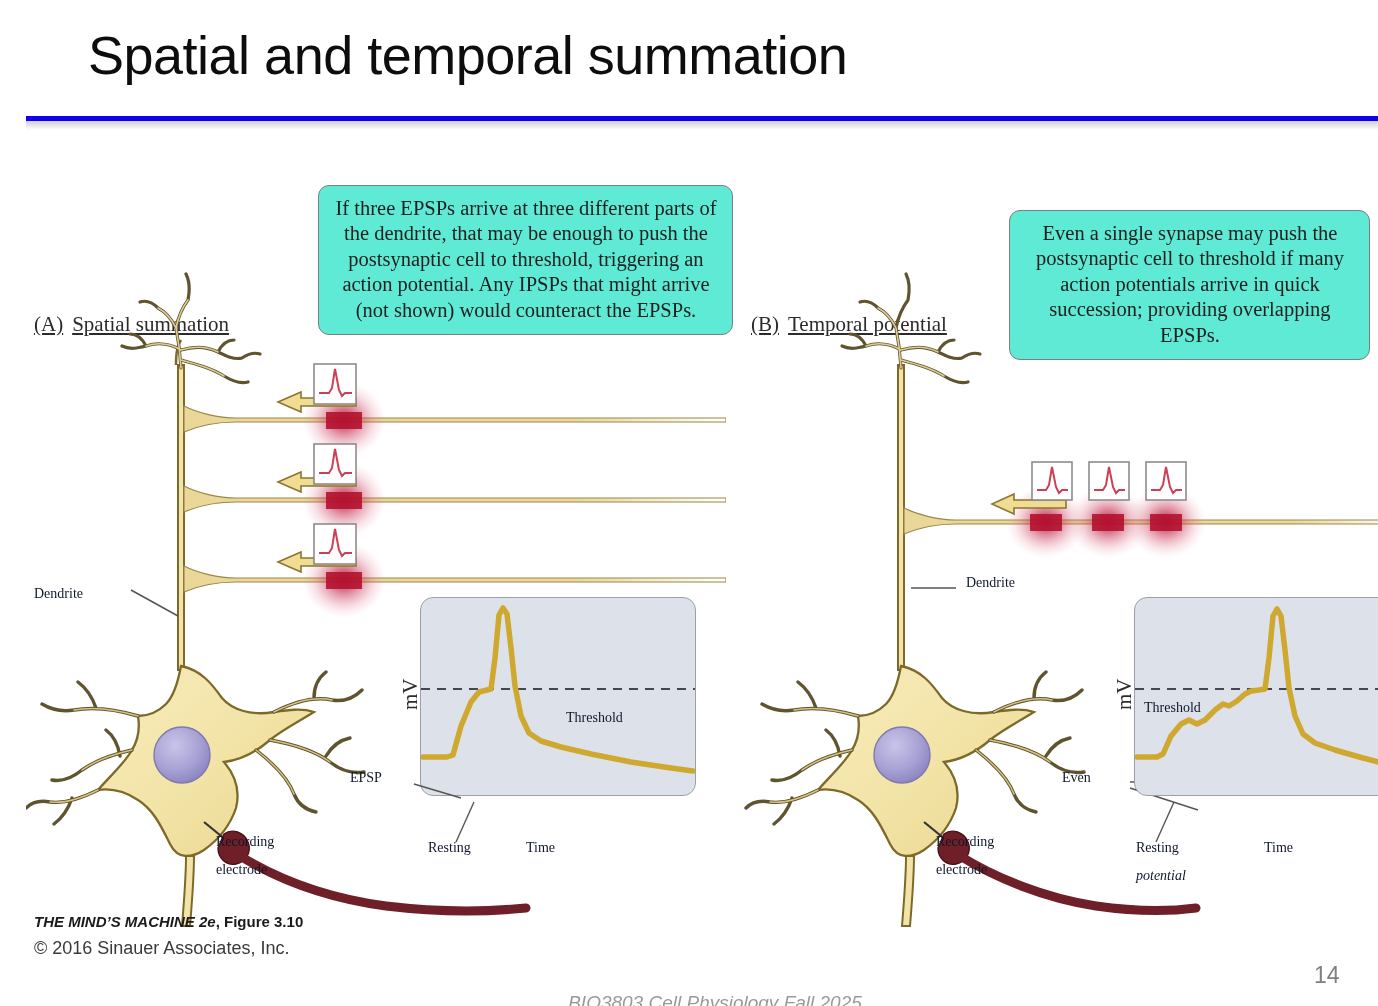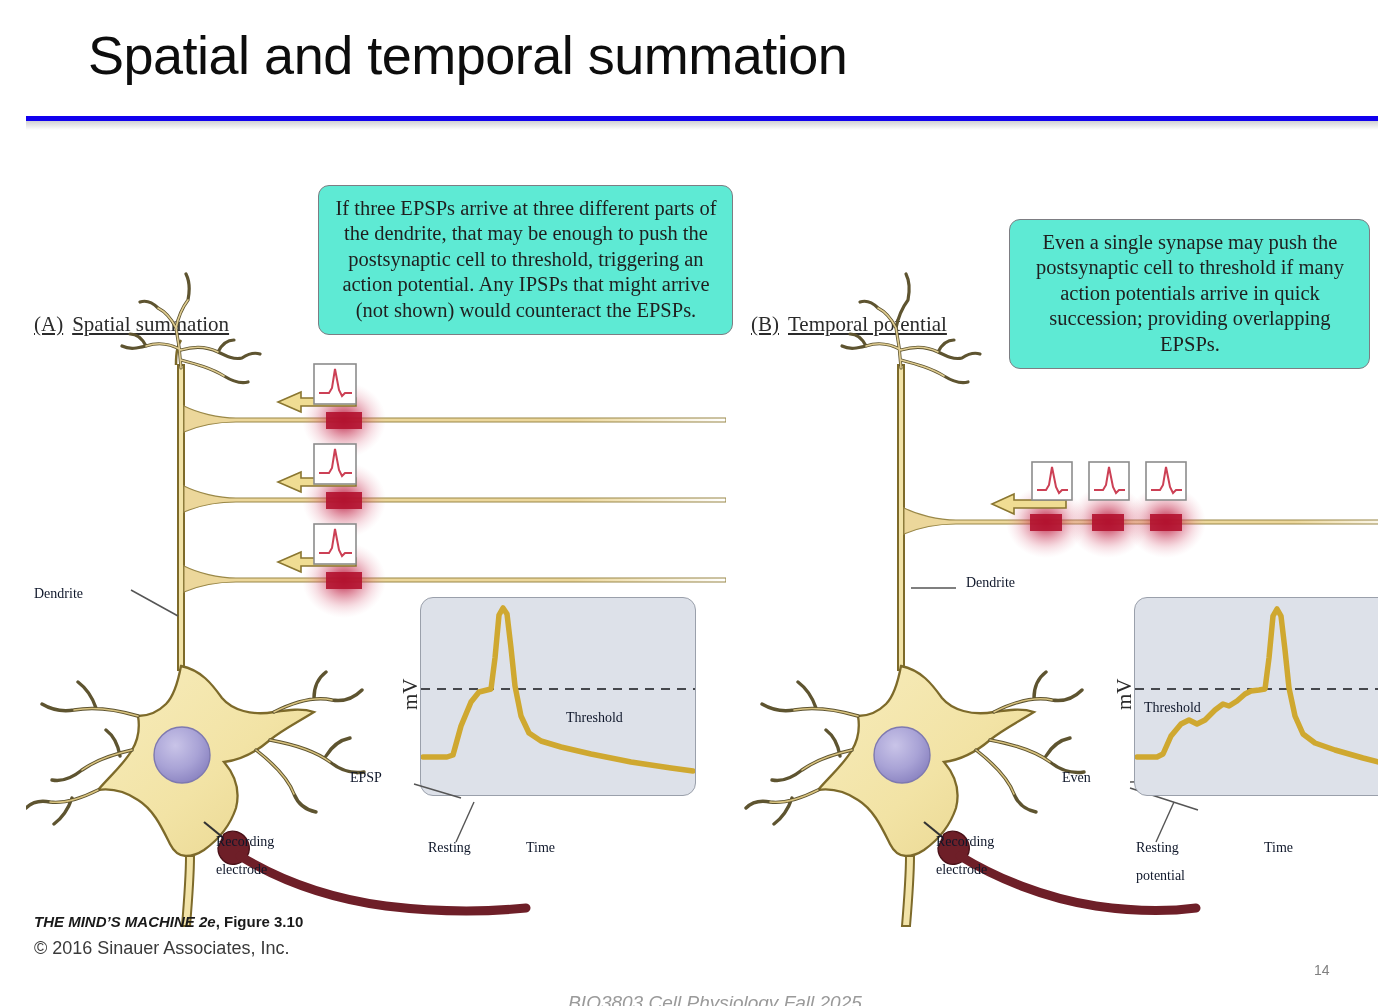--- a/index.html
+++ b/index.html
@@ -72,21 +72,21 @@
   }
   .credit-line1 .fig{font-style:normal;}
   .credit-line2{
     position:absolute;left:8px;top:938px;
     font-family:"Liberation Sans", sans-serif;
     font-size:18px;color:#3a3a3a;white-space:nowrap;
   }
   .page-number{
     position:absolute;left:1288px;top:962px;
     font-family:"Liberation Sans", sans-serif;
-    font-size:14px;color:#808080;
+    font-size:23px;color:#808080;
   }
   .footer-text{
     position:absolute;left:0;top:992px;width:1378px;text-align:center;
     font-family:"Liberation Sans", sans-serif;
     font-size:19px;font-style:italic;color:#9a9a9a;white-space:nowrap;
   }
 </style>
 </head>
 <body>
 
@@ -262,21 +262,21 @@
     <div class="graph-label" style="left:500px;top:690px;">Time</div>
     <svg class="neuron-svg" width="700" height="790" viewBox="0 0 700 790" style="pointer-events:none;">
       <path d="M388,634 L435,648" stroke="#555555" stroke-width="1.4" fill="none"></path>
       <path d="M430,692 L448,652" stroke="#555555" stroke-width="1.4" fill="none"></path>
     </svg>
 
     <div class="panel-label" style="left:725px;top:162px;">
       <span class="pl-letter">(B)</span><span>Temporal potential</span>
     </div>
 
-    <div class="callout" style="left:983px;top:69px;width:330px;">
+    <div class="callout" style="left:983px;top:60px;width:330px;">
       <span>Even a single synapse may push the postsynaptic cell to threshold if many action potentials arrive in quick succession; providing overlapping EPSPs.</span>
     </div>
 
     <svg class="neuron-svg" width="1378" height="790" viewBox="0 0 1378 790" style="left:0;">
       <defs>
         <radialGradient id="glowB" cx="50%" cy="50%" r="50%">
           <stop offset="0%" stop-color="#b00f33" stop-opacity="0.95"></stop>
           <stop offset="35%" stop-color="#c3294b" stop-opacity="0.55"></stop>
           <stop offset="70%" stop-color="#d8637c" stop-opacity="0.22"></stop>
           <stop offset="100%" stop-color="#e8a0b0" stop-opacity="0"></stop>
@@ -391,21 +391,21 @@
     <div class="graph" style="left:1108px;top:447px;width:274px;height:197px;">
       <svg width="274" height="197" viewBox="0 0 274 197">
         <line x1="0" y1="91" x2="274" y2="91" stroke="#45474c" stroke-width="2" stroke-dasharray="9,7"></line>
         <path d="M2,159 L22,159 L28,156 L36,138 L46,126 L54,122 L62,126 L70,122 L80,112 L88,106 L94,108 L102,103 L110,96 L116,93 L124,92 L130,91 L134,60 L138,18 L142,11 L146,18 L150,52 L154,90 L160,118 L168,136 L180,145 L200,152 L228,160 L255,167 L272,172" fill="none" stroke="#cfa830" stroke-width="5.5" stroke-linejoin="round" stroke-linecap="round"></path>
       </svg>
     </div>
     <div class="axis-mv" style="left:1086px;top:560px;">mV</div>
     <div class="graph-label" style="left:1118px;top:550px;">Threshold</div>
     <div class="graph-label" style="left:1036px;top:620px;">Even</div>
     <div class="graph-label" style="left:1110px;top:690px;">Resting</div>
-    <div class="graph-label" style="left:1110px;top:718px;">potential</div>
+    <div class="graph-label" style="left:1110px;top:718px;font-style:italic;">potential</div>
     <div class="graph-label" style="left:1238px;top:690px;">Time</div>
 
   </div>
 
   <div class="credit-line1">
     <span>THE MIND’S MACHINE 2e</span><span class="fig">, Figure 3.10</span>
   </div>
   <div class="credit-line2">© 2016 Sinauer Associates, Inc.</div>
 
   <div class="page-number">14</div>

